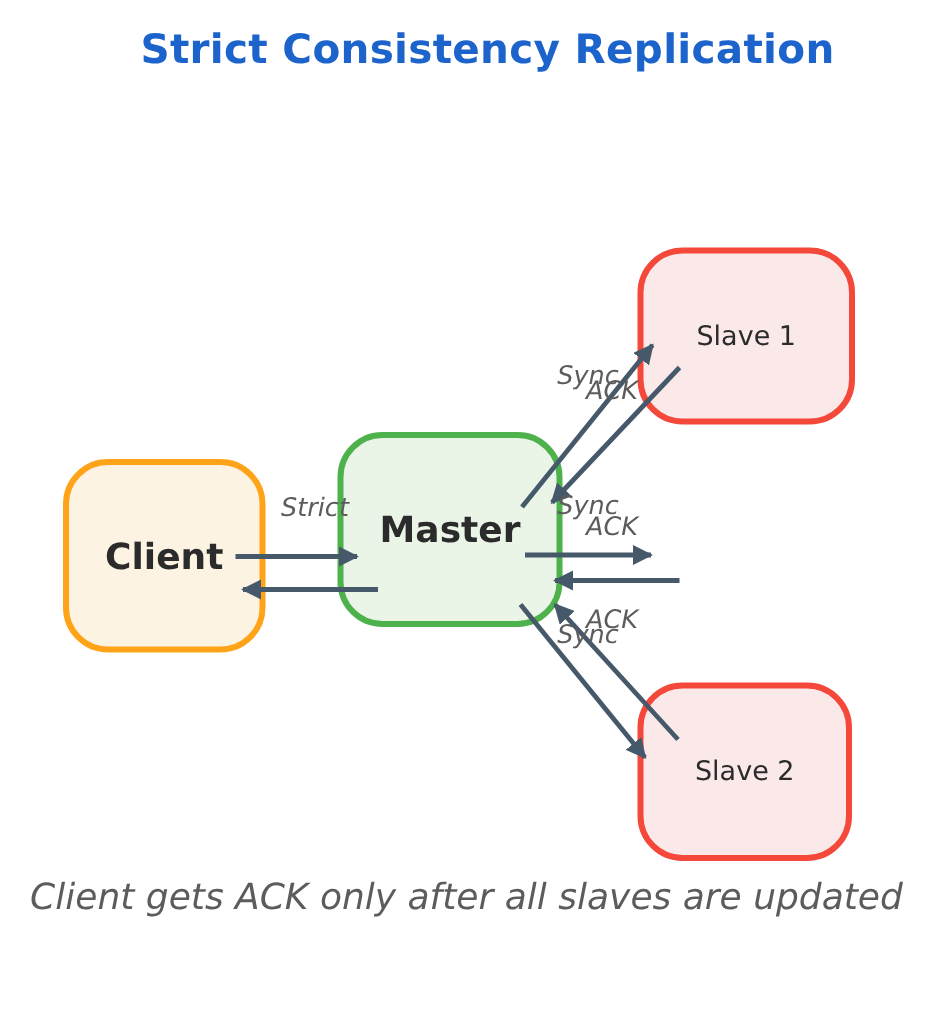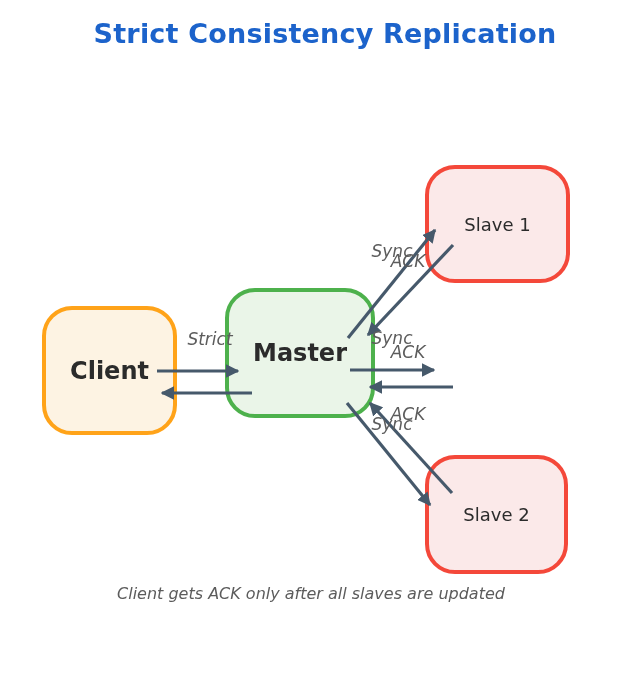--- a/index.html
+++ b/index.html
@@ -32,21 +32,21 @@
   .edge { stroke:var(--arrow); stroke-width:3.2; fill:none; }
   .arrowhead { fill:var(--arrow); }
   .edge-label {
     position:absolute; z-index:3; font-size:17px; font-style:italic;
     color:var(--edge-label); white-space:pre-line; line-height:1.3;
     transform:translate(-50%,-50%);
   }
   .edge-label.anchored { transform:none; }
   .caption {
     position:absolute; left:0; top:584px; width:622px; text-align:center;
-    font-size:16px; font-style:italic; color:var(--caption-text);
+    font-size:24px; font-style:italic; color:var(--caption-text);
   }
 </style>
 </head>
 <body>
 
 <div class="page">
 
   <div class="title">Strict Consistency Replication</div>
 
   <div class="node node-client">

